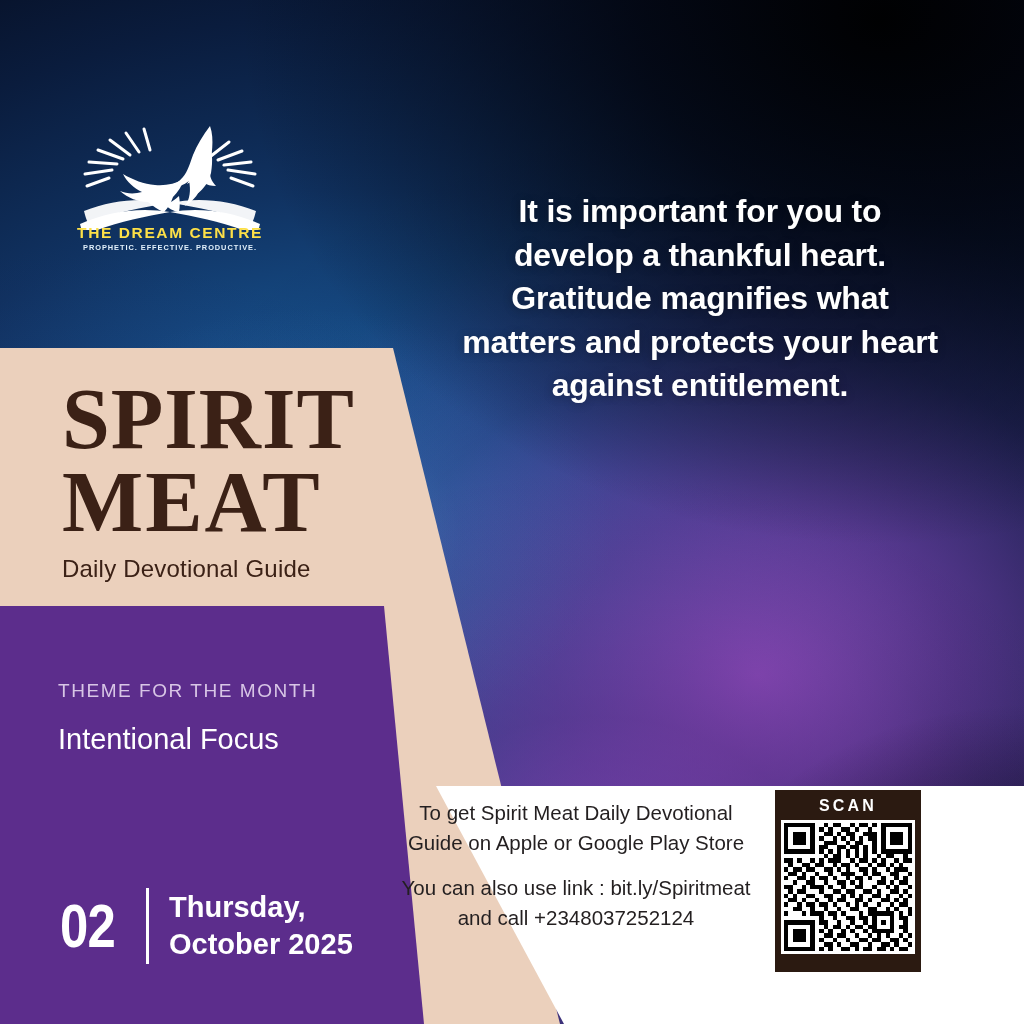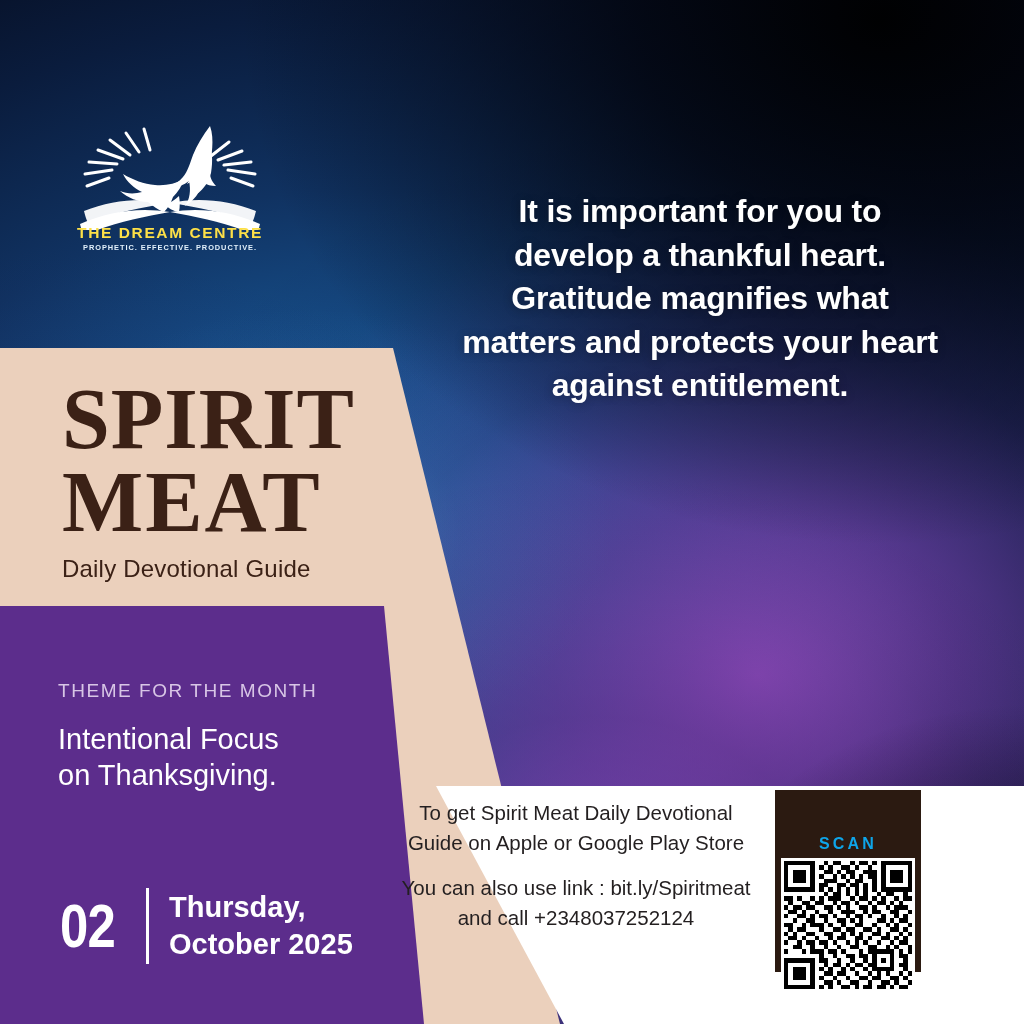--- a/index.html
+++ b/index.html
@@ -224,27 +224,26 @@
   .qr-box {
     position: absolute;
     left: 775px;
     top: 790px;
     width: 146px;
     height: 182px;
     background: #2b1a11;
     padding: 0;
   }
   .qr-label {
-    color: #0ea5e9;
+    color: #ffffff;
     font-size: 16px;
     font-weight: 700;
     letter-spacing: 3.2px;
     text-align: center;
     padding: 7px 0 5px 0;
-    margin-top: 38px;
   }
   .qr-img {
     width: 128px;
     height: 128px;
     margin: 0 auto;
     display: block;
     background: #ffffff;
     padding: 3px;
     box-sizing: content-box;
   }
@@ -302,21 +301,20 @@
   <div class="masthead">
     <div class="brand-line">SPIRIT</div>
     <div class="brand-line second">MEAT</div>
     <div class="brand-sub">Daily Devotional Guide</div>
   </div>
 
   <div class="theme-block">
     <div class="theme-kicker">THEME FOR THE MONTH</div>
     <div class="theme-value">
       <span>Intentional Focus</span><br>
-      <span>on Thanksgiving.</span>
     </div>
   </div>
 
   <div class="date-block">
     <div class="date-day">02</div>
     <div class="date-rule"></div>
     <div class="date-text">
       <span>Thursday,</span><br>
       <span>October 2025</span>
     </div>

